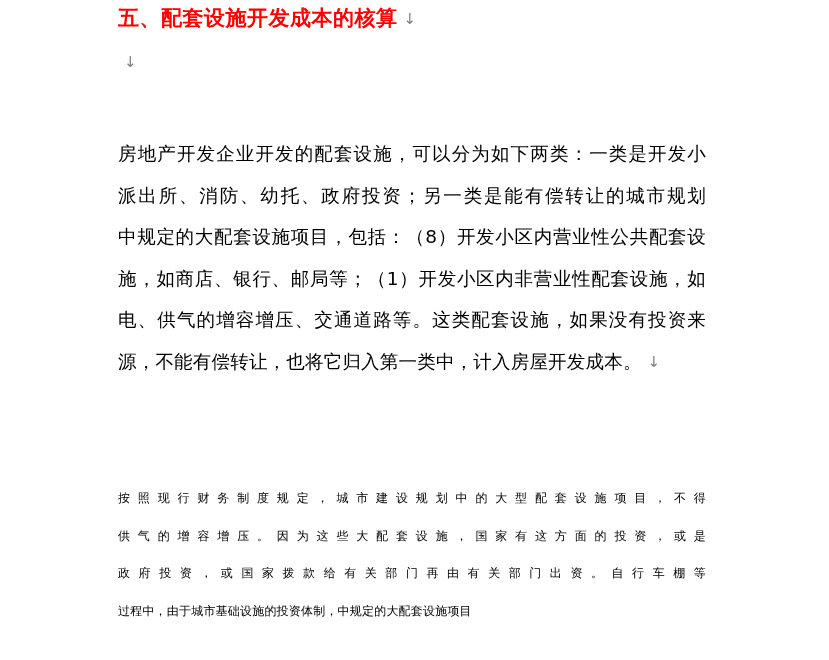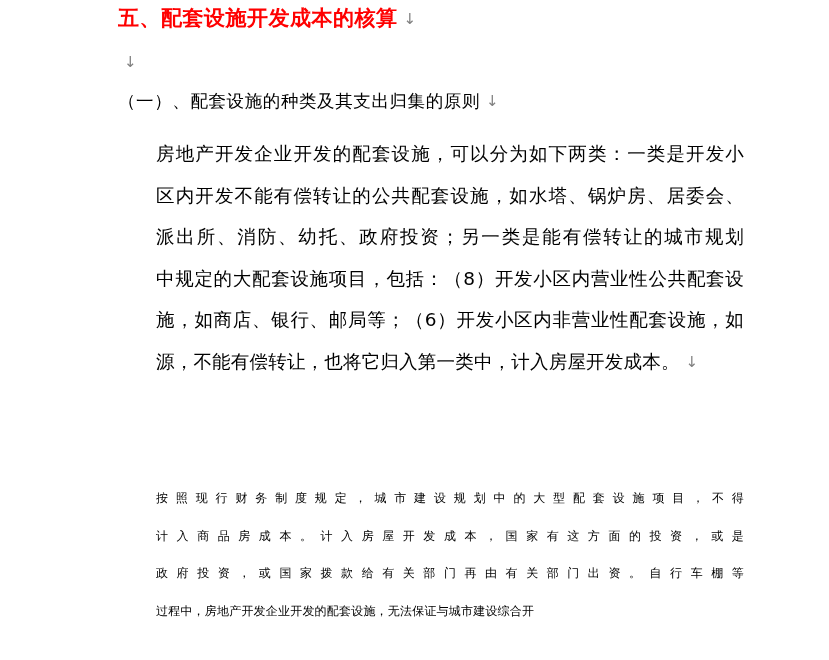--- a/index.html
+++ b/index.html
@@ -104,54 +104,50 @@
     text-align-last: left;
     text-align: left;
   }
   
   .tline > .ln {
     display: inline-block;
     width: 100%;
     text-align: justify;
     text-align-last: justify;
     white-space: normal;
-    margin-left: 38px;
   }
   .tline.last > .ln {
     width: auto;
     text-align: left;
     text-align-last: left;
   }
 </style>
 </head>
 <body>
 
 <div class="page">
 
   <div class="doc-title">
     <span class="t-text">五、配套设施开发成本的核算</span><span class="pmark">↓</span>
   </div>
 
   <div class="blank-line">
     <span class="pmark solo">↓</span>
   </div>
 
-  <div class="sub-head">
-    <span>（一）、配套设施的种类及其支出归集的原则</span><span class="pmark">↓</span>
-  </div>
 
   <div class="body-block" id="para1">
       <div class="tline"><span class="ln">房地产开发企业开发的配套设施，可以分为如下两类：一类是开发小</span></div>
-      <div class="tline"><span class="ln">区内开发不能有偿转让的公共配套设施，如水塔、锅炉房、居委会、</span></div>
       <div class="tline"><span class="ln">派出所、消防、幼托、政府投资；另一类是能有偿转让的城市规划</span></div>
       <div class="tline"><span class="ln">中规定的大配套设施项目，包括：（8）开发小区内营业性公共配套设</span></div>
-      <div class="tline"><span class="ln">施，如商店、银行、邮局等；（6）开发小区内非营业性配套设施，如</span></div>
+      <div class="tline"><span class="ln">施，如商店、银行、邮局等；（1）开发小区内非营业性配套设施，如</span></div>
+      <div class="tline"><span class="ln">电、供气的增容增压、交通道路等。这类配套设施，如果没有投资来</span></div>
       <div class="tline last"><span class="ln">源，不能有偿转让，也将它归入第一类中，计入房屋开发成本。</span><span class="pmark">↓</span></div>
     </div>
 
   <div class="body-block" id="para2">
       <div class="tline"><span class="ln">按照现行财务制度规定，城市建设规划中的大型配套设施项目，不得</span></div>
-      <div class="tline"><span class="ln">计入商品房成本。计入房屋开发成本，国家有这方面的投资，或是</span></div>
+      <div class="tline"><span class="ln">供气的增容增压。因为这些大配套设施，国家有这方面的投资，或是</span></div>
       <div class="tline"><span class="ln">政府投资，或国家拨款给有关部门再由有关部门出资。自行车棚等</span></div>
-      <div class="tline last"><span class="ln">过程中，房地产开发企业开发的配套设施，无法保证与城市建设综合开</span></div>
+      <div class="tline last"><span class="ln">过程中，由于城市基础设施的投资体制，中规定的大配套设施项目</span></div>
     </div>
 
 </div>
 
 </body></html>

